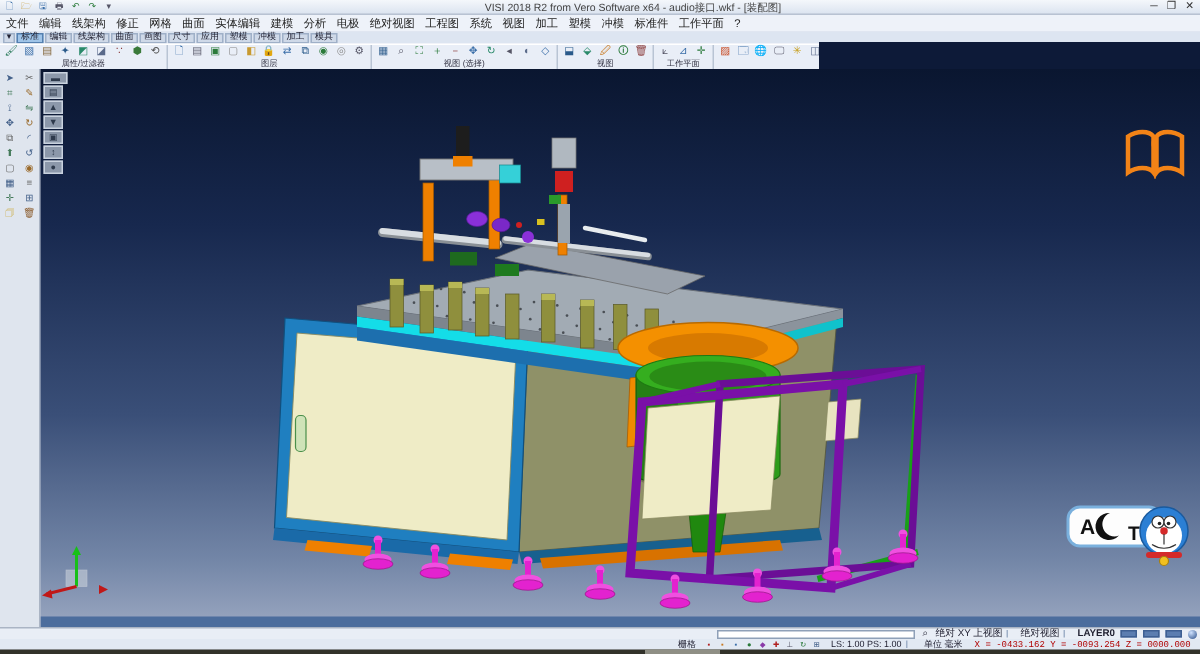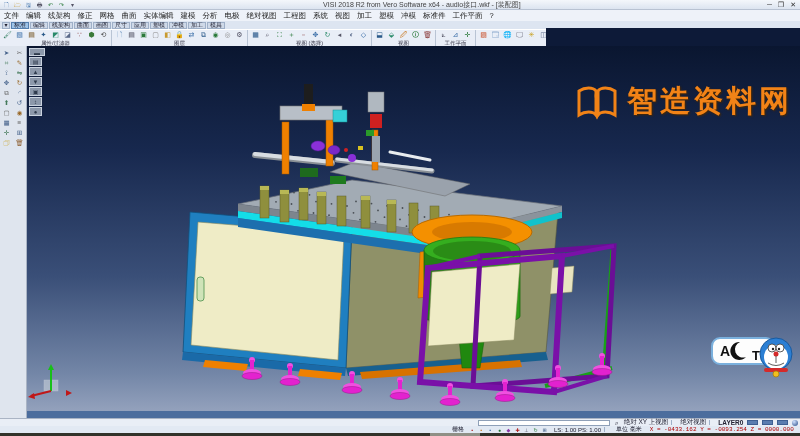--- a/index.html
+++ b/index.html
@@ -485,21 +485,20 @@
         <span class="vn">↕</span>
         <span class="vn">●</span>
       </div>
 
     <div class="abs" id="watermark">
       <svg width="44" height="44" viewBox="0 0 44 44">
         <path d="M4,12 C10,8 18,8 21,12 L21,36 C18,32 10,32 4,36 Z" fill="none" stroke="#f28317" stroke-width="3"></path>
         <path d="M40,12 C34,8 26,8 23,12 L23,36 C26,32 34,32 40,36 Z" fill="none" stroke="#f28317" stroke-width="3"></path>
         <path d="M22,10 C19,16 25,18 22,24 C20,20 18,16 22,10 Z" fill="#f28317"></path>
       </svg>
-      <span class="wm-text">智造资料网</span>
     </div>
 
     <svg class="abs" id="ime-widget" viewBox="0 0 84 50">
       <rect x="2" y="6" width="62" height="26" rx="8" fill="#fdfdfd" stroke="#7ab0dd" stroke-width="2"></rect>
       <text x="10" y="24" font-size="14" font-weight="bold" fill="#111">A</text>
       <path d="M30,10 a9,9 0 1,0 6,15 a7,7 0 1,1 -6,-15 Z" fill="#111"></path>
       <text x="42" y="28" font-size="13" font-weight="bold" fill="#111">T</text>
       <g>
         <circle cx="66" cy="22" r="16" fill="#2b7fd4" stroke="#1a5a9e"></circle>
         <circle cx="66" cy="25" r="12" fill="#ffffff"></circle>

